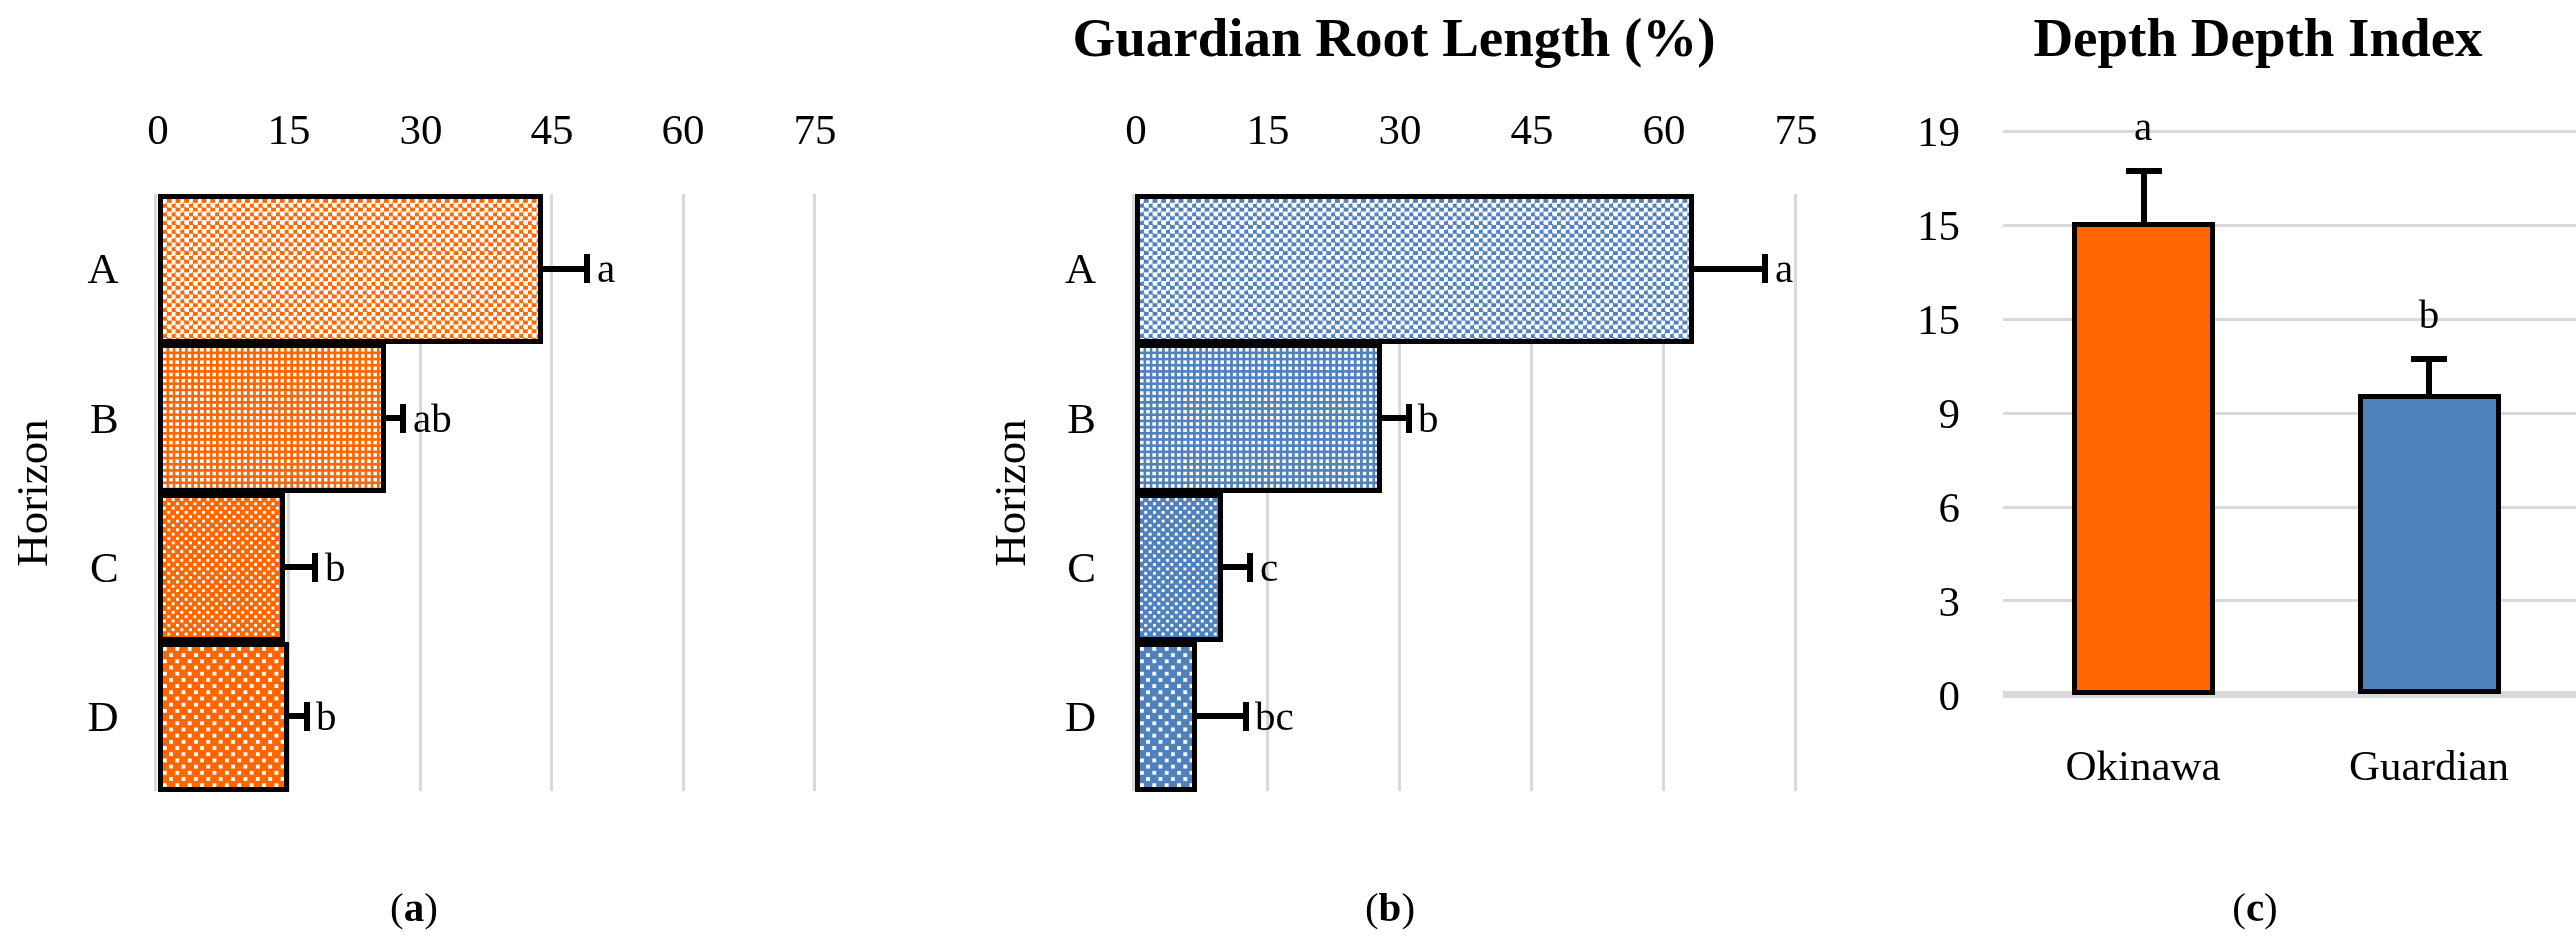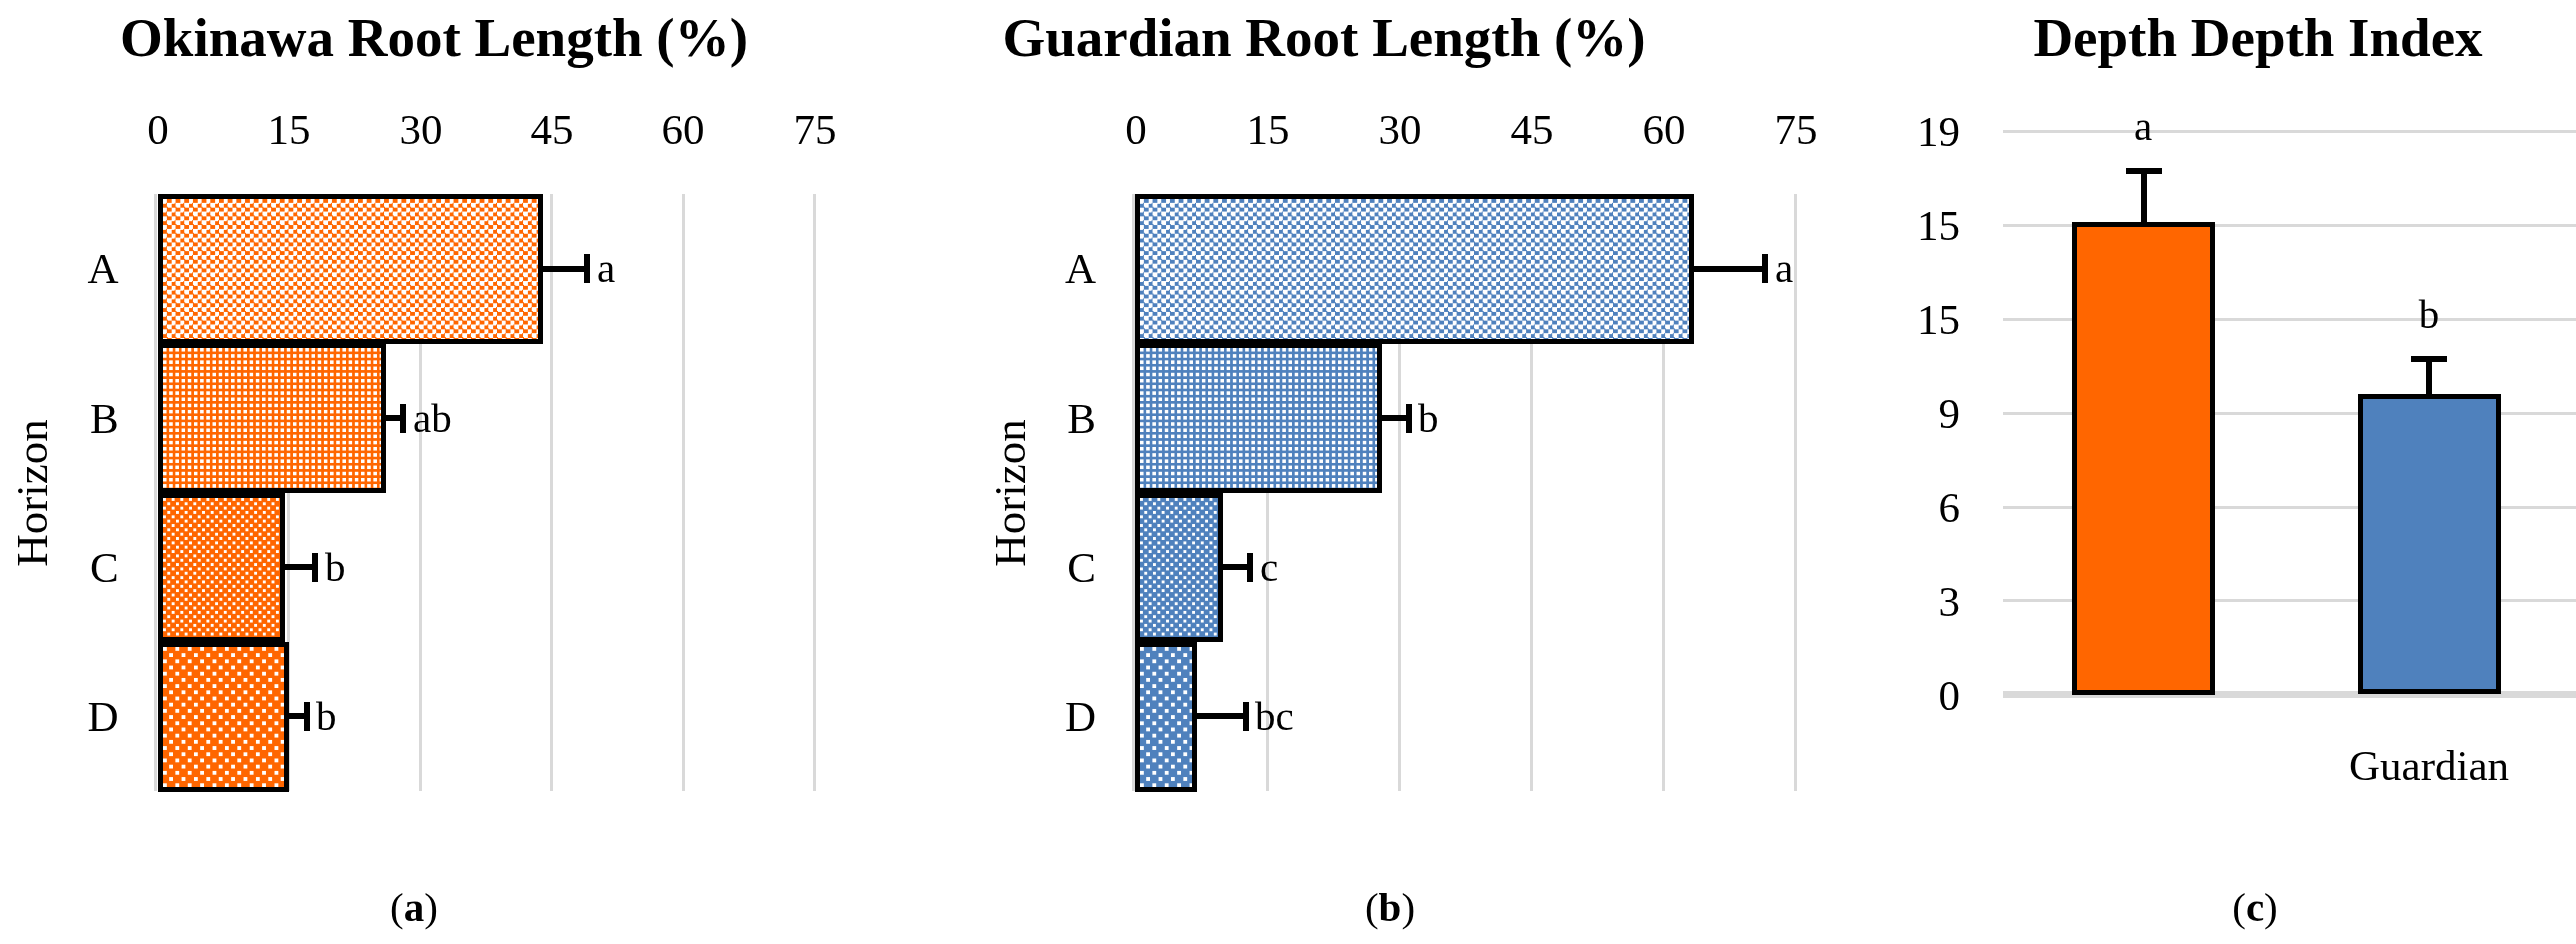--- a/index.html
+++ b/index.html
@@ -50,22 +50,21 @@
       conic-gradient(at 3.7px 3.7px, rgba(0,0,0,0) 0 270deg, #ffffff 270deg),
       conic-gradient(at 3.7px 3.7px, rgba(0,0,0,0) 0 270deg, #ffffff 270deg);
     background-size:12.4px 12.4px;
     background-position:0 0,6.2px 6.2px;
   }
 </style>
 </head>
 <body>
 
 <div id="stage">
-  <div class="title" style="left:434px">Okinawa Root Length (%)</div>
-  <div class="title" style="left:1324px">Guardian Root Length (%)</div>
+  <div class="title" style="left:1394px">Guardian Root Length (%)</div>
   <div class="title" style="left:2258px">Depth Depth Index</div>
 
   <div class="ylab" style="left:32px;top:493px">Horizon</div>
   <div class="ylab" style="left:1010px;top:493px">Horizon</div>
 
   <div class="caption" style="left:414px"><span>(</span><span class="cl">a</span><span>)</span></div>
   <div class="caption" style="left:1390px"><span>(</span><span class="cl">b</span><span>)</span></div>
   <div class="caption" style="left:2255px"><span>(</span><span class="cl">c</span><span>)</span></div>
 <div class="gridline" style="left: 154px; top: 194px; width: 3.1px; height: 597px;"></div>
     <div class="ticklab" style="left: 102px; top: 107px; width: 112px; height: 45px; line-height: 45px; text-align: center;">0</div>
@@ -142,19 +141,20 @@
     <div class="gridline" style="left: 2003px; top: 318px; width: 573px; height: 3.1px;"></div>
     <div class="ticklab" style="left: 1824px; top: 297px; width: 136px; height: 45px; line-height: 45px; text-align: right;">15</div>
     <div class="gridline" style="left: 2003px; top: 224px; width: 573px; height: 3.1px;"></div>
     <div class="ticklab" style="left: 1824px; top: 203px; width: 136px; height: 45px; line-height: 45px; text-align: right;">15</div>
     <div class="gridline" style="left: 2003px; top: 130px; width: 573px; height: 3.1px;"></div>
     <div class="ticklab" style="left: 1824px; top: 109px; width: 136px; height: 45px; line-height: 45px; text-align: right;">19</div>
     <div class="bar solid orange" style="left: 2072px; top: 222px; width: 143px; height: 473px;"></div>
     <div class="err" style="left: 2141px; top: 171px; width: 5.6px; height: 54px;"></div>
     <div class="err" style="left: 2126px; top: 168px; width: 36px; height: 5.6px;"></div>
     <div class="siglet" style="left: 2075px; top: 101px; width: 136px; height: 50px; line-height: 50px; text-align: center;">a</div>
+    <div class="vcat" style="left: 1988px; top: 740px; width: 310px; height: 51px; line-height: 51px; text-align: center;">Okinawa</div>
     <div class="bar solid blue" style="left: 2358px; top: 394px; width: 143px; height: 300px;"></div>
     <div class="err" style="left: 2426px; top: 358px; width: 5.6px; height: 38px;"></div>
     <div class="err" style="left: 2411px; top: 356px; width: 36px; height: 5.6px;"></div>
     <div class="siglet" style="left: 2361px; top: 289px; width: 136px; height: 50px; line-height: 50px; text-align: center;">b</div>
     <div class="vcat" style="left: 2274px; top: 740px; width: 310px; height: 51px; line-height: 51px; text-align: center;">Guardian</div>
   </div>
 
 
 </body></html>

